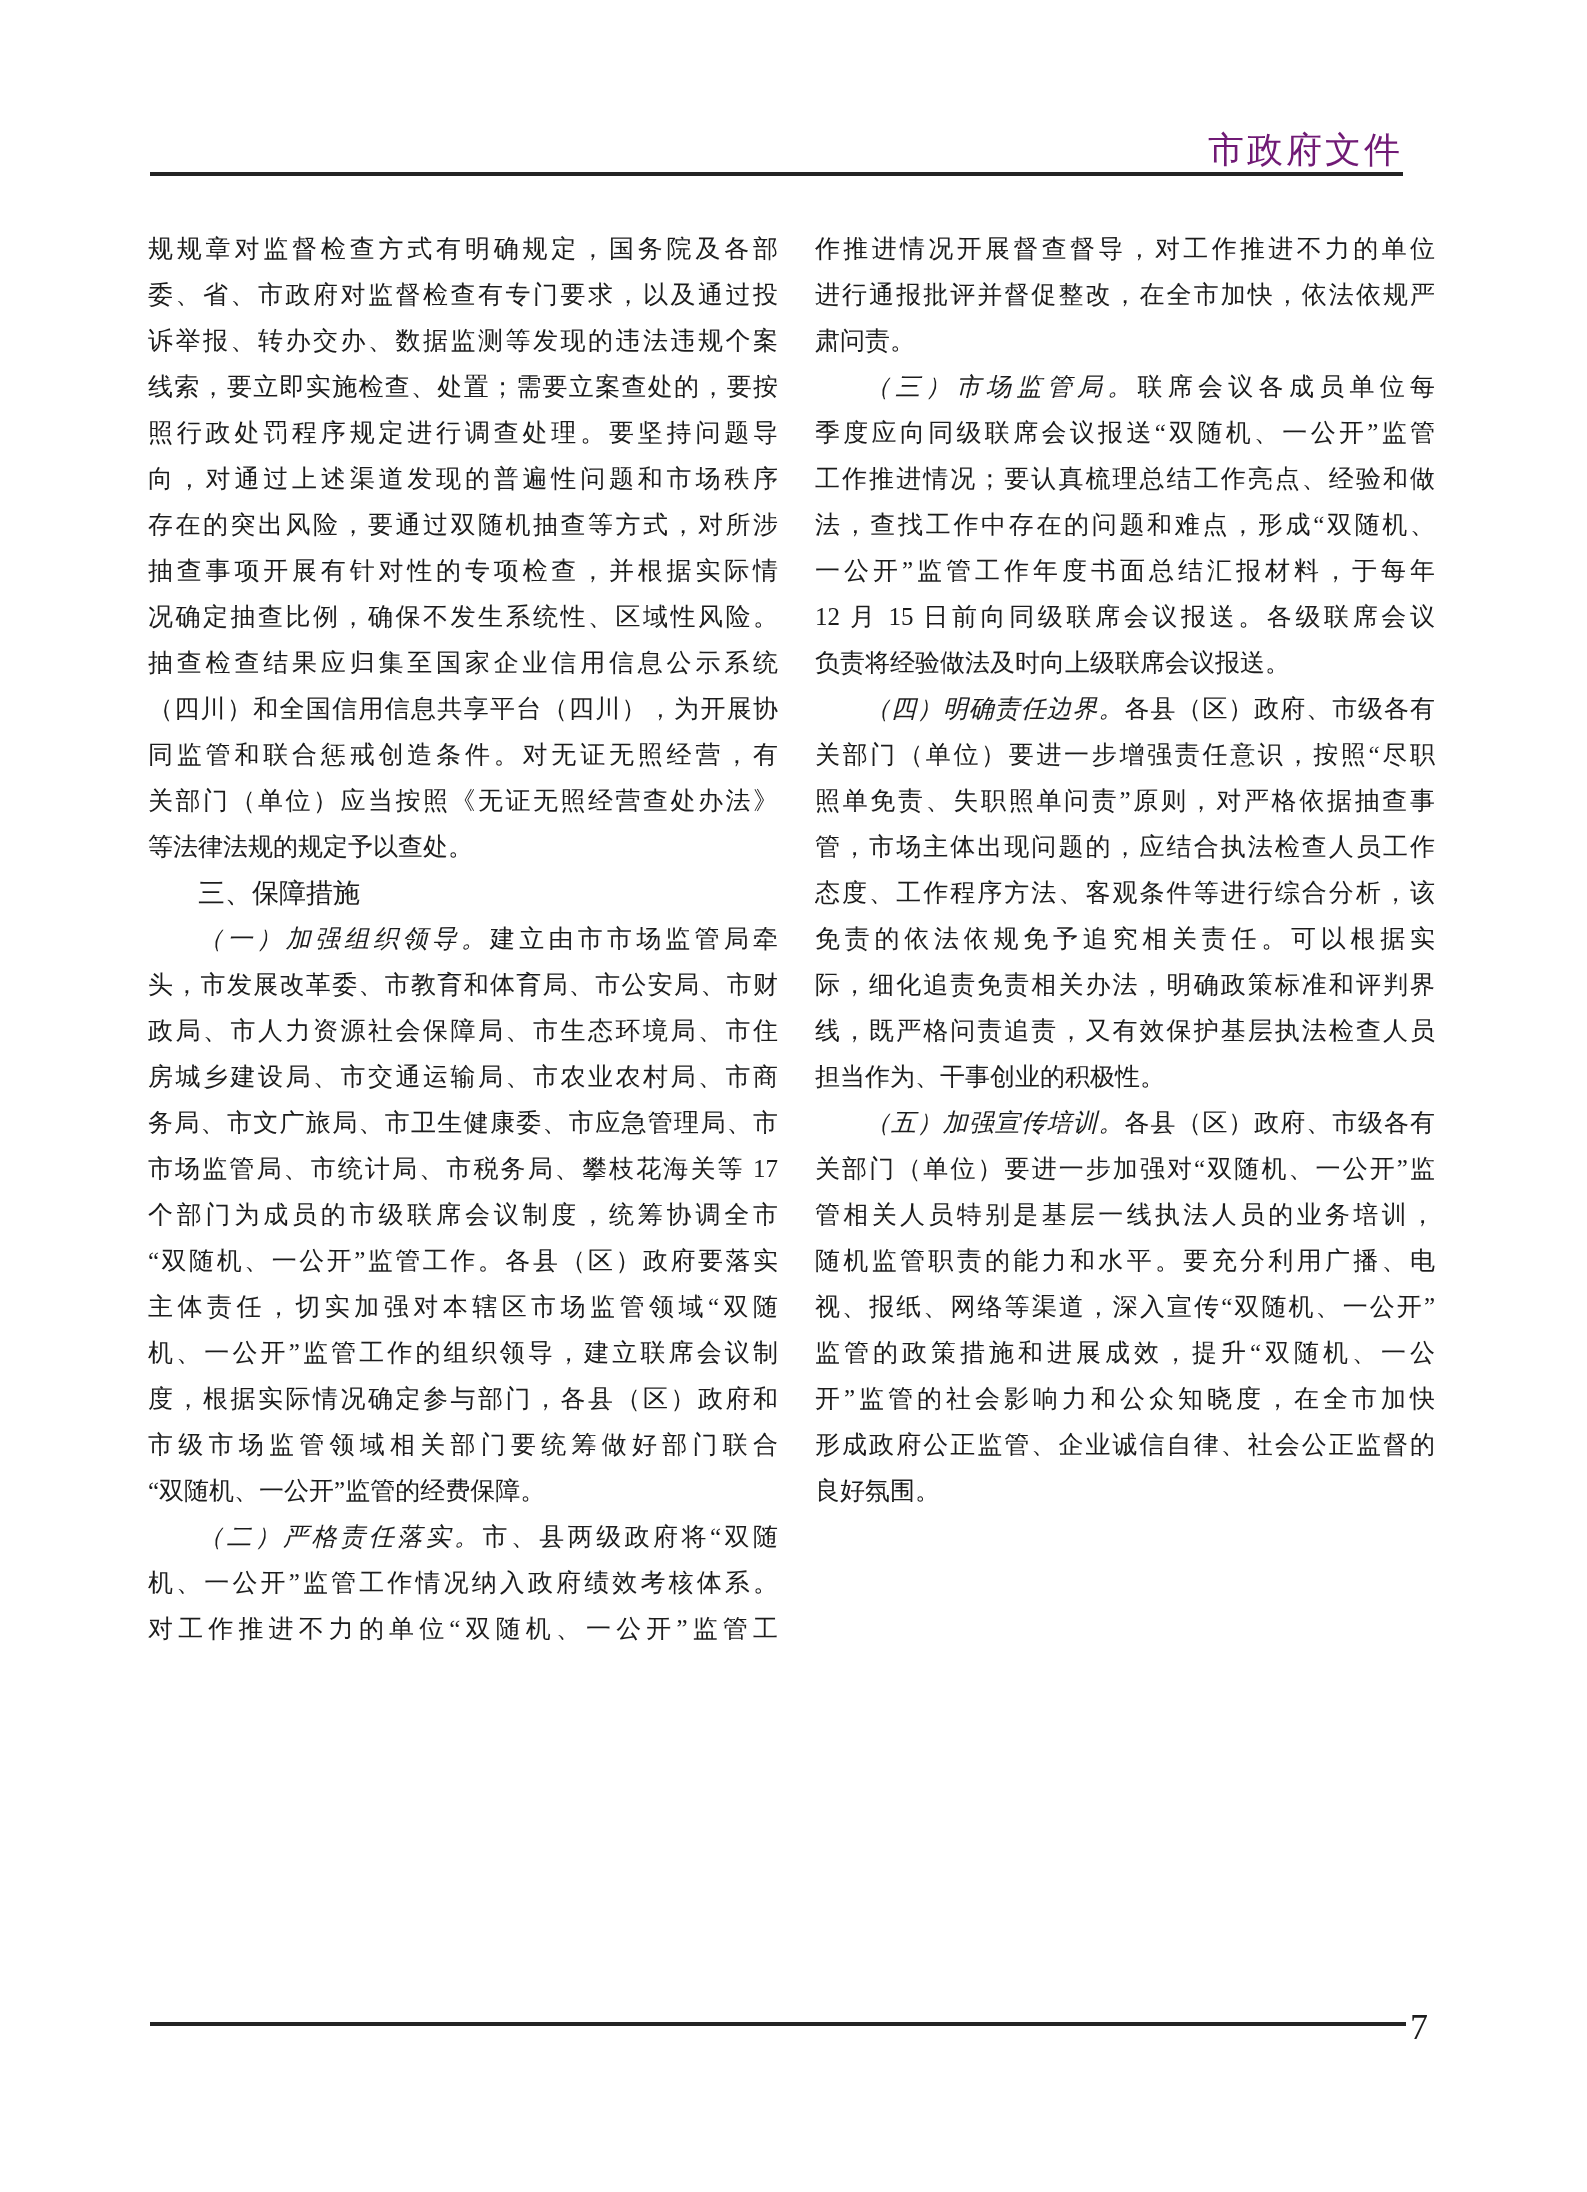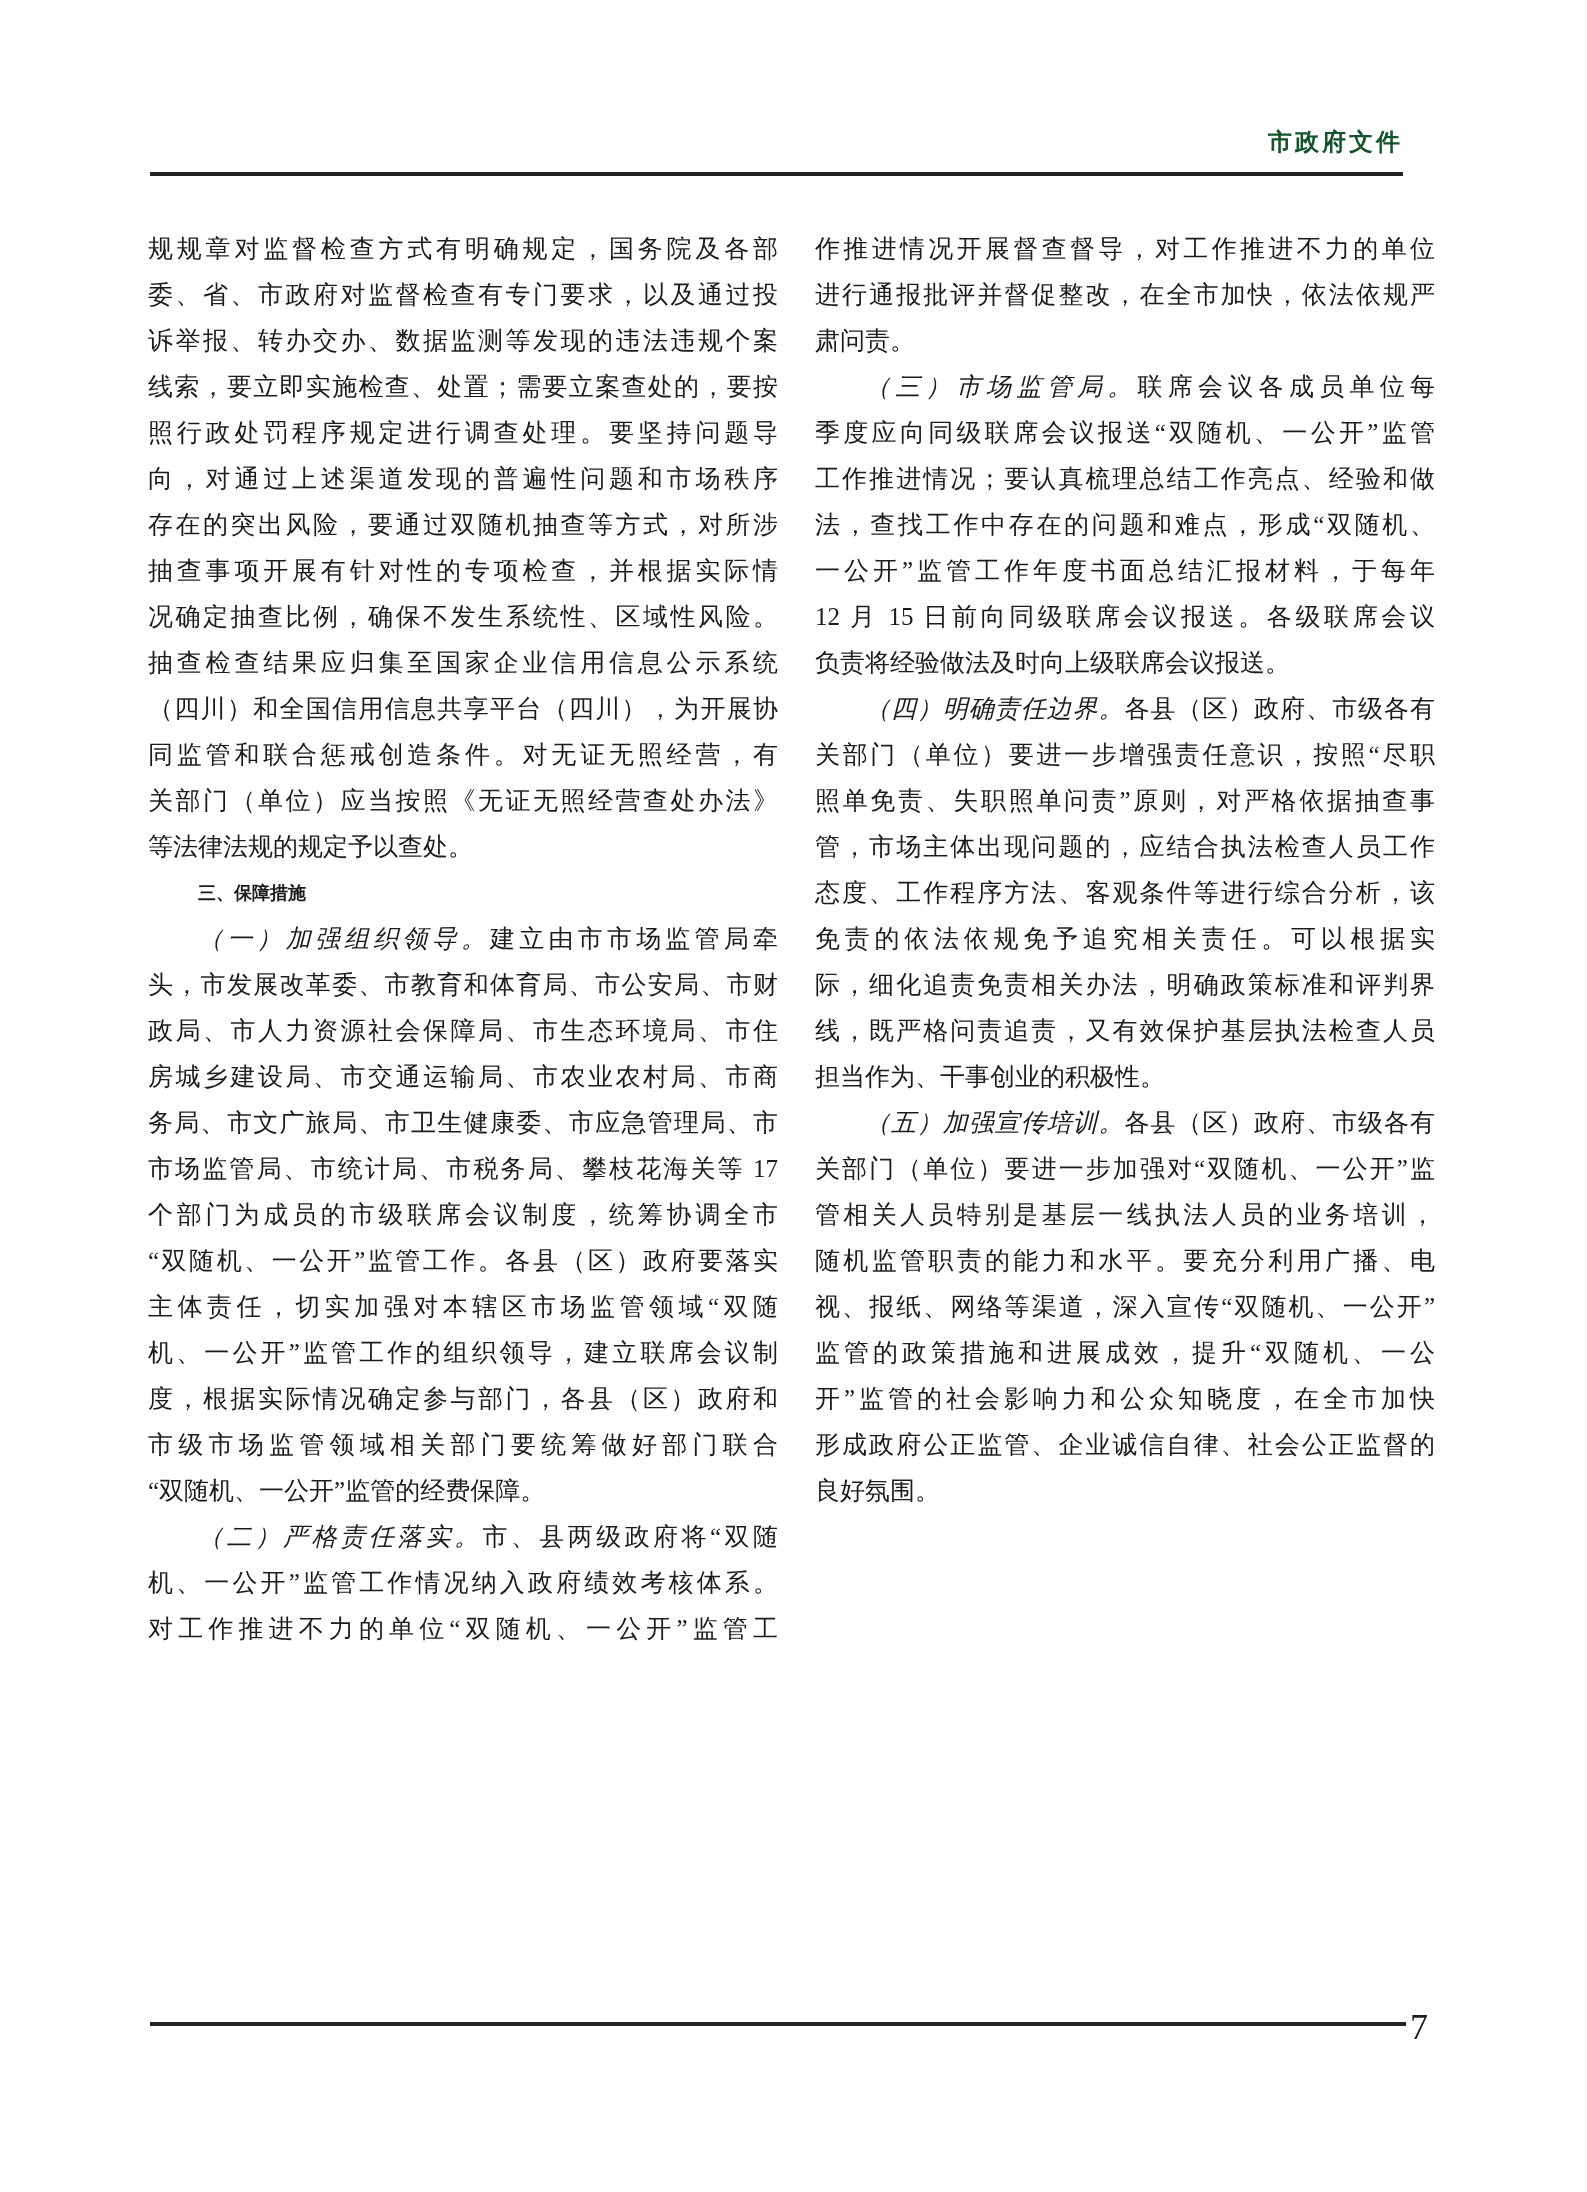--- a/index.html
+++ b/index.html
@@ -10,24 +10,24 @@
     background: #ffffff;
     font-family: "Liberation Serif", "DejaVu Serif", serif;
     color: #1c1c1c;
     overflow: hidden;
   }
   .header-title {
     position: absolute;
     top: 126px;
     right: 184px;
     font-family: "Liberation Sans", "DejaVu Sans", sans-serif;
-    font-weight: bold;
-    font-size: 24px;
+    font-weight: normal;
+    font-size: 36px;
     letter-spacing: 3px;
-    color: #14532d;
+    color: #701a75;
   }
   .rule {
     position: absolute;
     background: #242424;
     height: 4px;
   }
   .rule-top  { left: 150px; top: 172px; width: 1253px; }
   .rule-bottom { left: 150px; top: 2022px; width: 1256px; }
   .col {
     position: absolute;
@@ -41,22 +41,22 @@
     line-height: 46px;
     overflow: hidden;
   }
   .fill {
     text-align: justify;
     text-align-last: justify;
   }
   .indent { text-indent: 50px; }
   .sect {
     font-family: "Liberation Sans", "DejaVu Sans", sans-serif;
-    font-weight: bold;
-    font-size: 18px;
+    font-weight: normal;
+    font-size: 27px;
   }
   .kai { font-style: italic; }
   .page-number {
     position: absolute;
     left: 1410px;
     top: 2006px;
     font-size: 36px;
     color: #1c1c1c;
   }
 </style>

